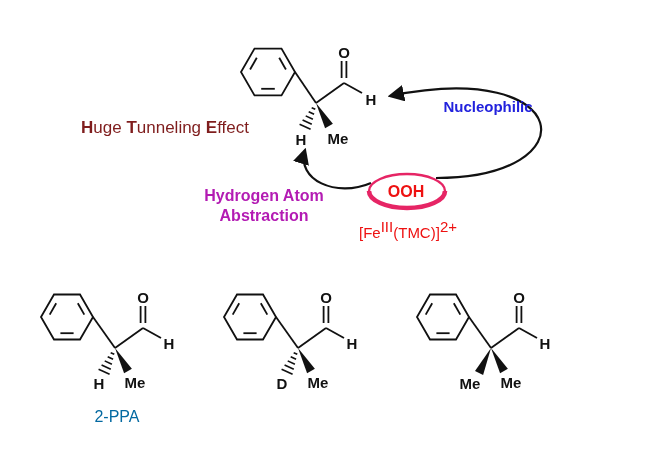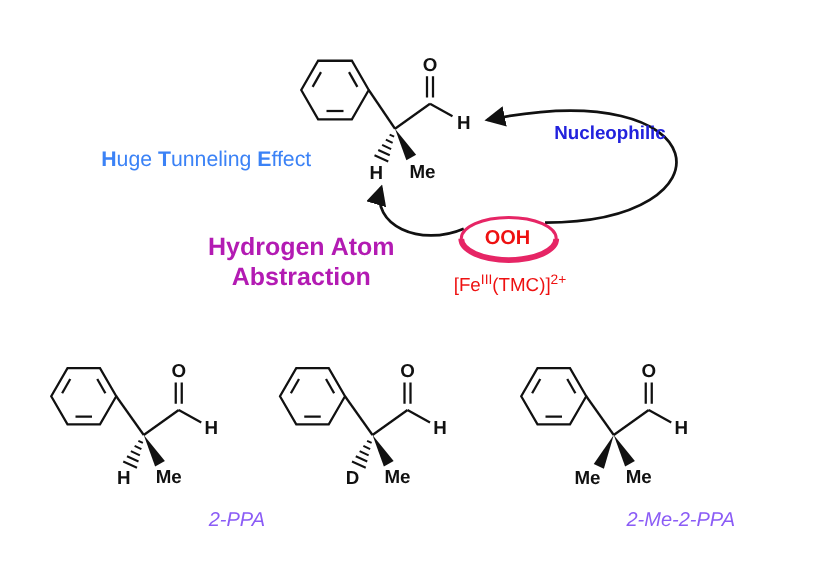--- a/index.html
+++ b/index.html
@@ -11,29 +11,29 @@
   .top-svg{left:0;top:0;}
   .s1{left:22px;top:272px;}
   .s2{left:205px;top:272px;}
   .s3{left:398px;top:272px;}
   svg text{
     font-family:"Liberation Sans",sans-serif;font-weight:700;font-size:15px;
     fill:#111;text-anchor:middle;dominant-baseline:central;
   }
   svg text.ooh{fill:#ee1111;font-size:16px;}
   .annot{position:absolute;text-align:center;line-height:1.22;font-weight:700;}
-  .tunneling{left:40px;top:118px;width:250px;font-size:17px;color:#3b82f6;font-weight:400;}
+  .tunneling{left:40px;top:118px;width:250px;font-size:17px;color:#7f1d1d;font-weight:400;}
   .tunneling b{font-weight:700;}
-  .haa{left:153px;top:186px;width:176px;font-size:20px;color:#b31bb3;}
+  .haa{left:176px;top:186px;width:176px;font-size:16px;color:#b31bb3;}
   .nucleo{left:408px;top:98px;width:160px;font-size:15px;color:#2222dd;text-align:center;}
   .complex{position:absolute;left:330px;top:218px;width:156px;text-align:center;
     font-size:15px;color:#ee1111;}
-  .complex sup{font-size:11px;}
-  .struct-label{position:absolute;top:408px;width:190px;text-align:right;
-    font-size:16px;color:#8b5cf6;font-style:italic;}
+  .complex sup{font-size:15px;}
+  .struct-label{position:absolute;top:408px;width:190px;text-align:center;
+    font-size:16px;color:#0369a1;}
   .struct-label sub{font-size:11px;}
 </style>
 </head>
 <body>
 
 <div class="canvas">
 
   <svg class="top-svg" width="662" height="262" viewBox="0 0 662 262">
     <defs>
       <marker id="ah" viewBox="0 0 10 10" refX="8.5" refY="5" markerWidth="7.5" markerHeight="7.5" orient="auto">
@@ -154,15 +154,14 @@
       <line x1="123.4" y1="51" x2="123.4" y2="34"></line>
       <line x1="121" y1="56" x2="139" y2="66"></line>
     </g>
     <polygon fill="#111" points="93,76 85.1,103 77,99.1"></polygon>
     <polygon fill="#111" points="93,76 109.9,96.8 102.1,101.2"></polygon>
     <text x="121" y="25">O</text>
     <text x="147" y="71">H</text>
     <text x="72" y="111">Me</text>
     <text x="113" y="110">Me</text>
   </svg>
-  <div class="struct-label" style="left:398px">2-Me-2-PPA</div>
 
 </div>
 
 </body></html>

